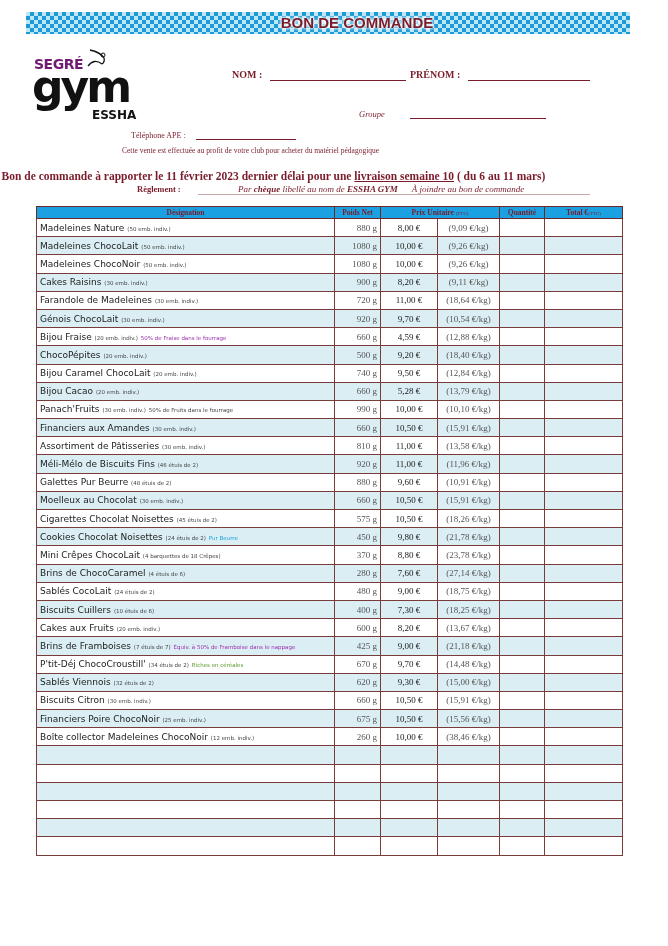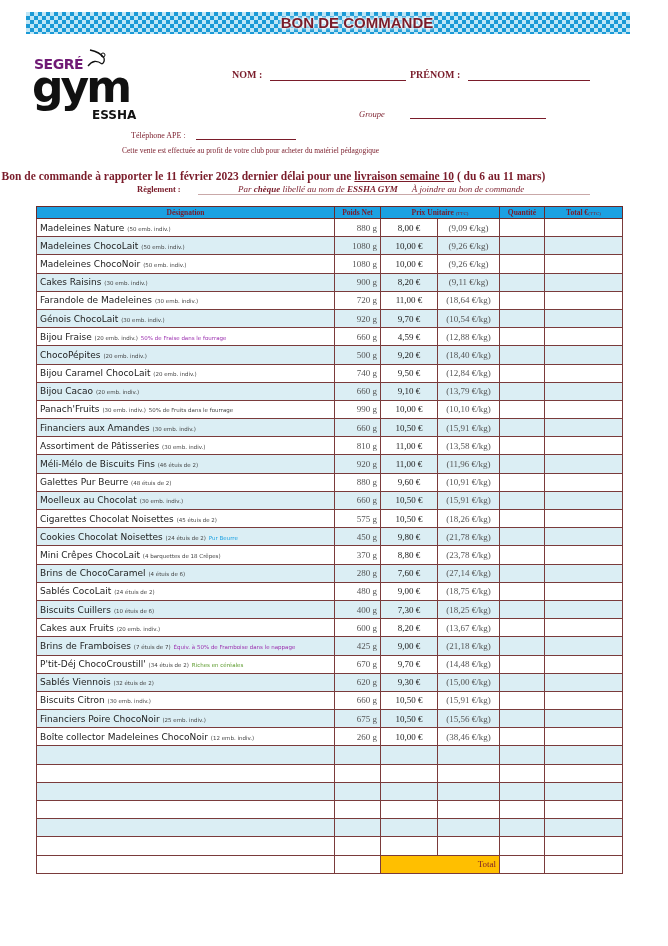--- a/index.html
+++ b/index.html
@@ -166,21 +166,21 @@
         <td class="des"><span>Bijou Caramel ChocoLait</span> <span class="note">(20 emb. indiv.)</span> <span class="extra" style="color:#444"></span></td>
         <td class="w">740 g</td>
         <td class="p">9,50 €</td>
         <td class="k">(12,84 €/kg)</td>
         <td></td>
         <td></td>
       </tr>
       <tr class="alt">
         <td class="des"><span>Bijou Cacao</span> <span class="note">(20 emb. indiv.)</span> <span class="extra" style="color:#444"></span></td>
         <td class="w">660 g</td>
-        <td class="p">9,10 €</td>
+        <td class="p">5,28 €</td>
         <td class="k">(13,79 €/kg)</td>
         <td></td>
         <td></td>
       </tr>
       <tr>
         <td class="des"><span>Panach'Fruits</span> <span class="note">(30 emb. indiv.)</span> <span class="extra" style="color:#444444">50% de Fruits dans le fourrage</span></td>
         <td class="w">990 g</td>
         <td class="p">10,00 €</td>
         <td class="k">(10,10 €/kg)</td>
         <td></td>
@@ -371,21 +371,14 @@
         <td></td>
       </tr>
       <tr>
         <td></td>
         <td></td>
         <td></td>
         <td></td>
         <td></td>
         <td></td>
       </tr>
-      <tr class="total-row">
-        <td></td>
-        <td></td>
-        <td colspan="2" class="total-cell">Total</td>
-        <td class="total-box"></td>
-        <td class="total-box"></td>
-      </tr>
     </tbody>
 </table>
 
 </body></html>

